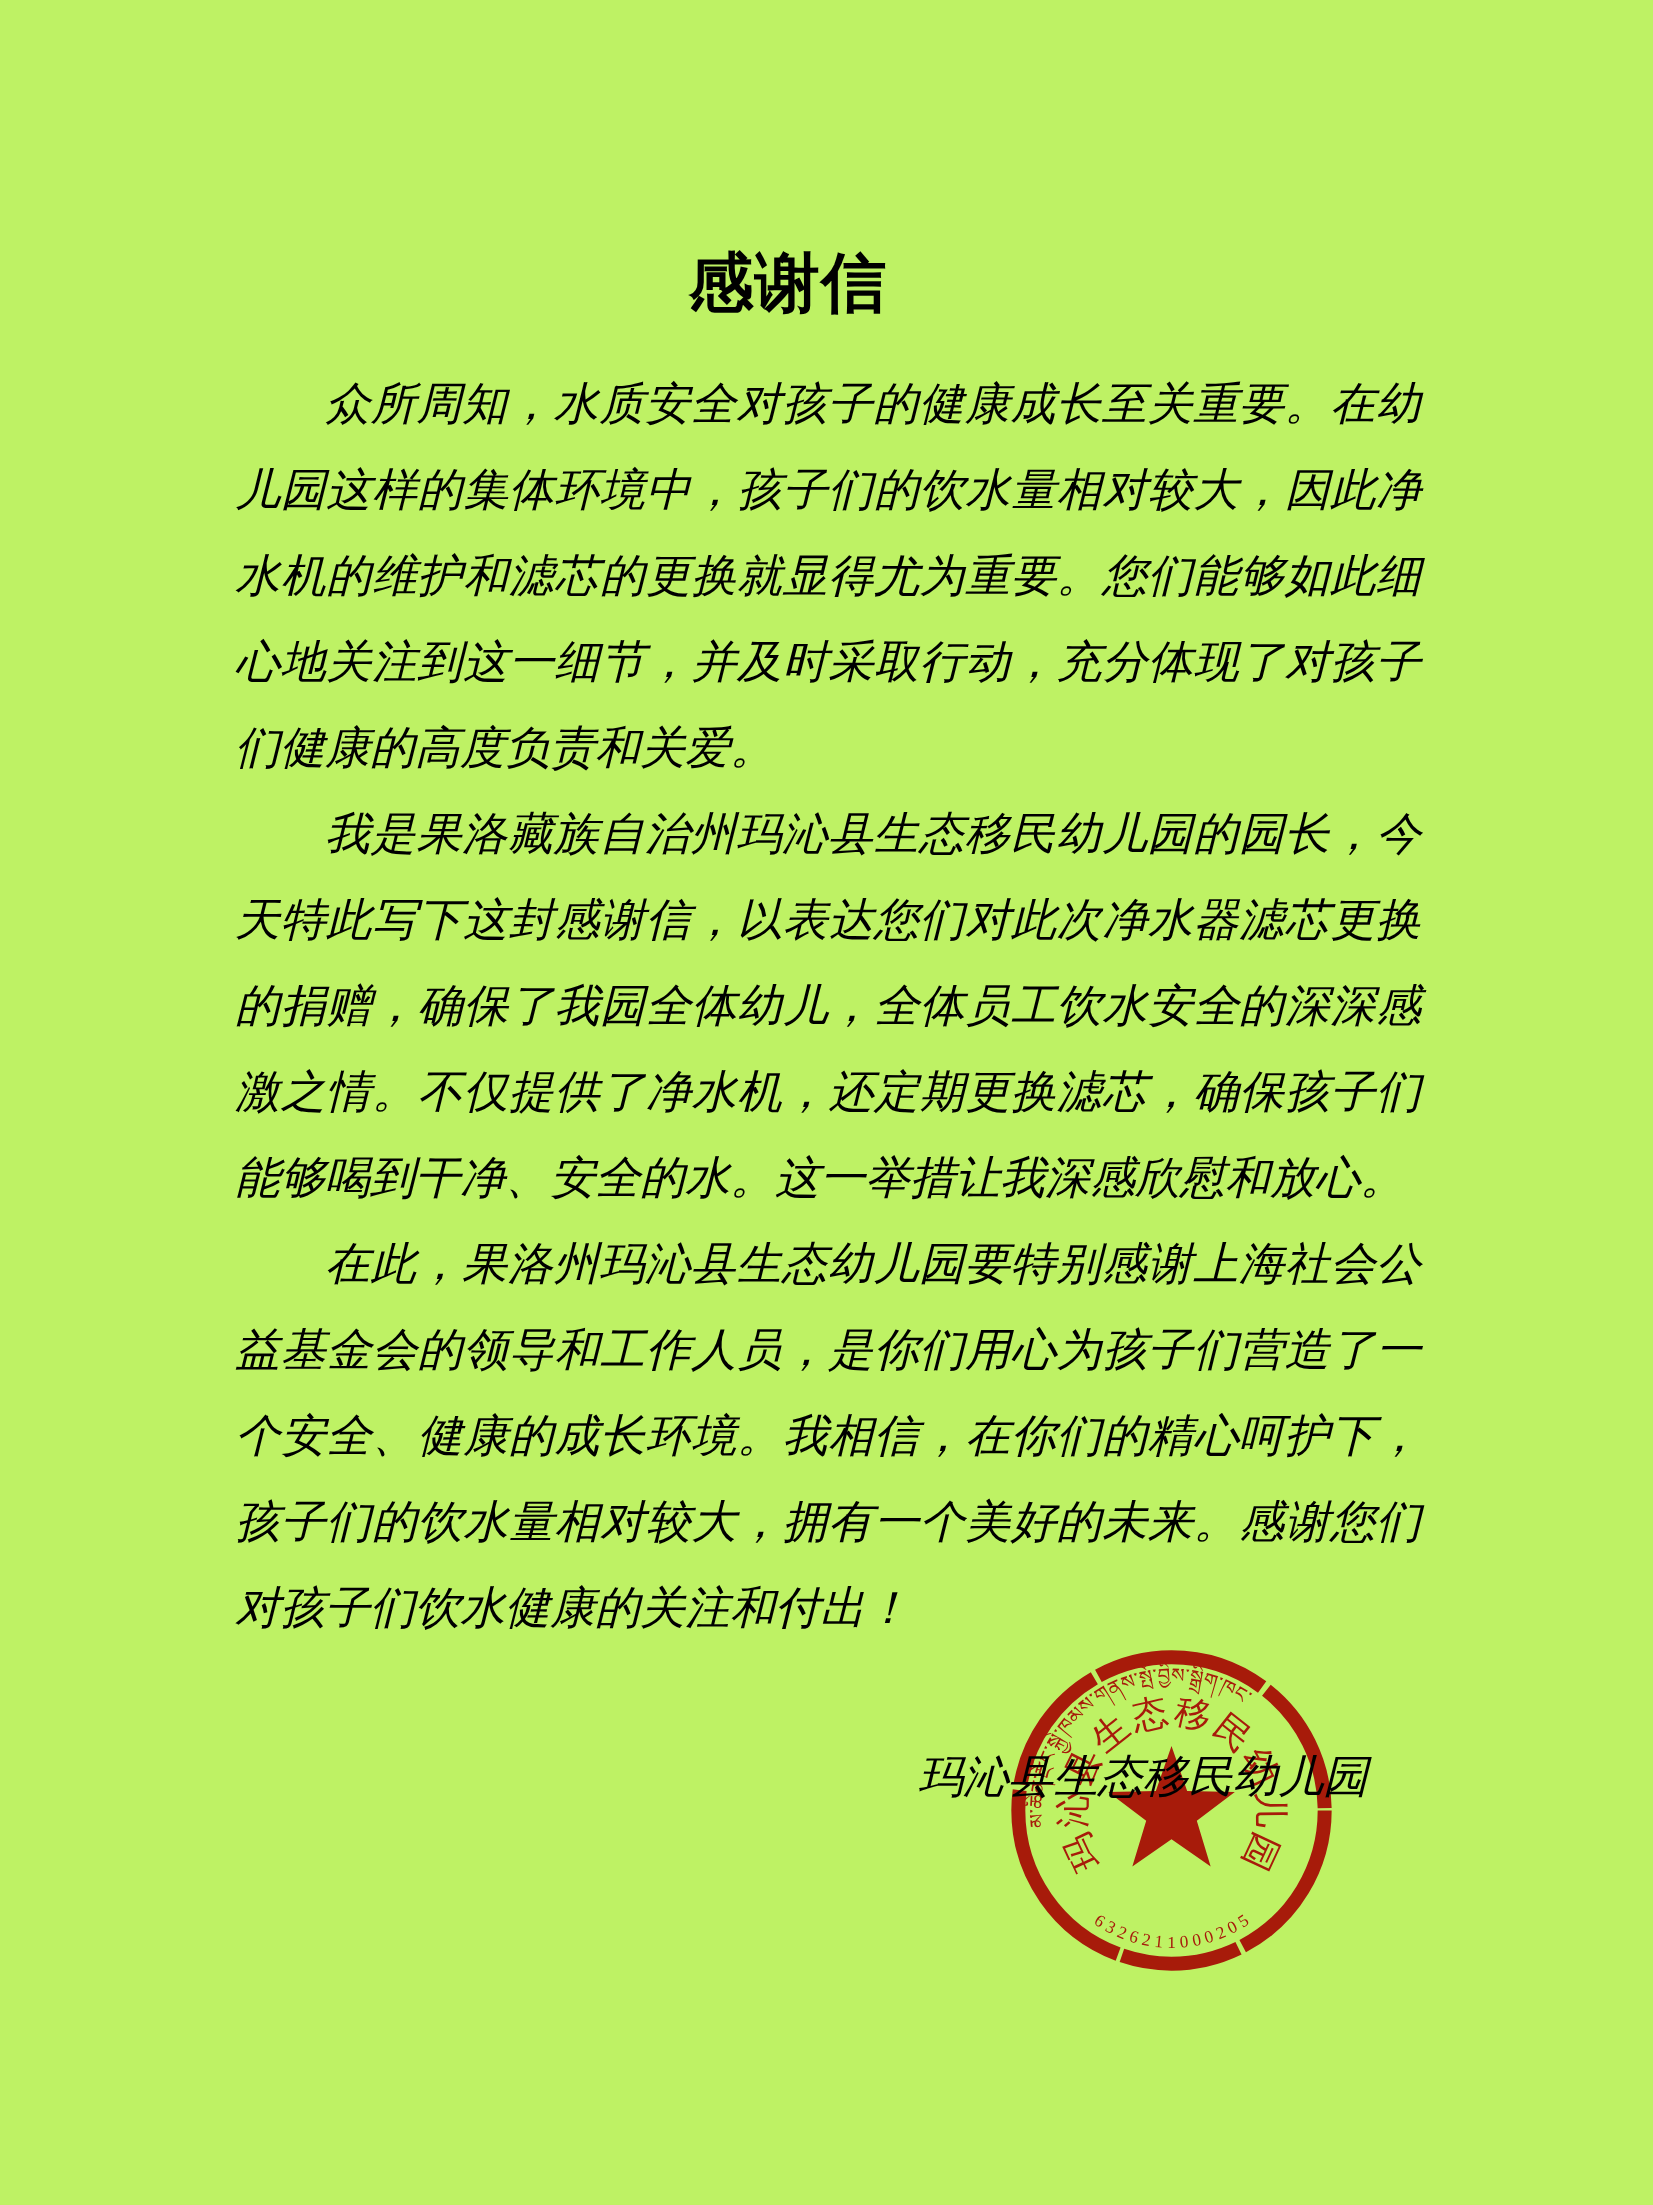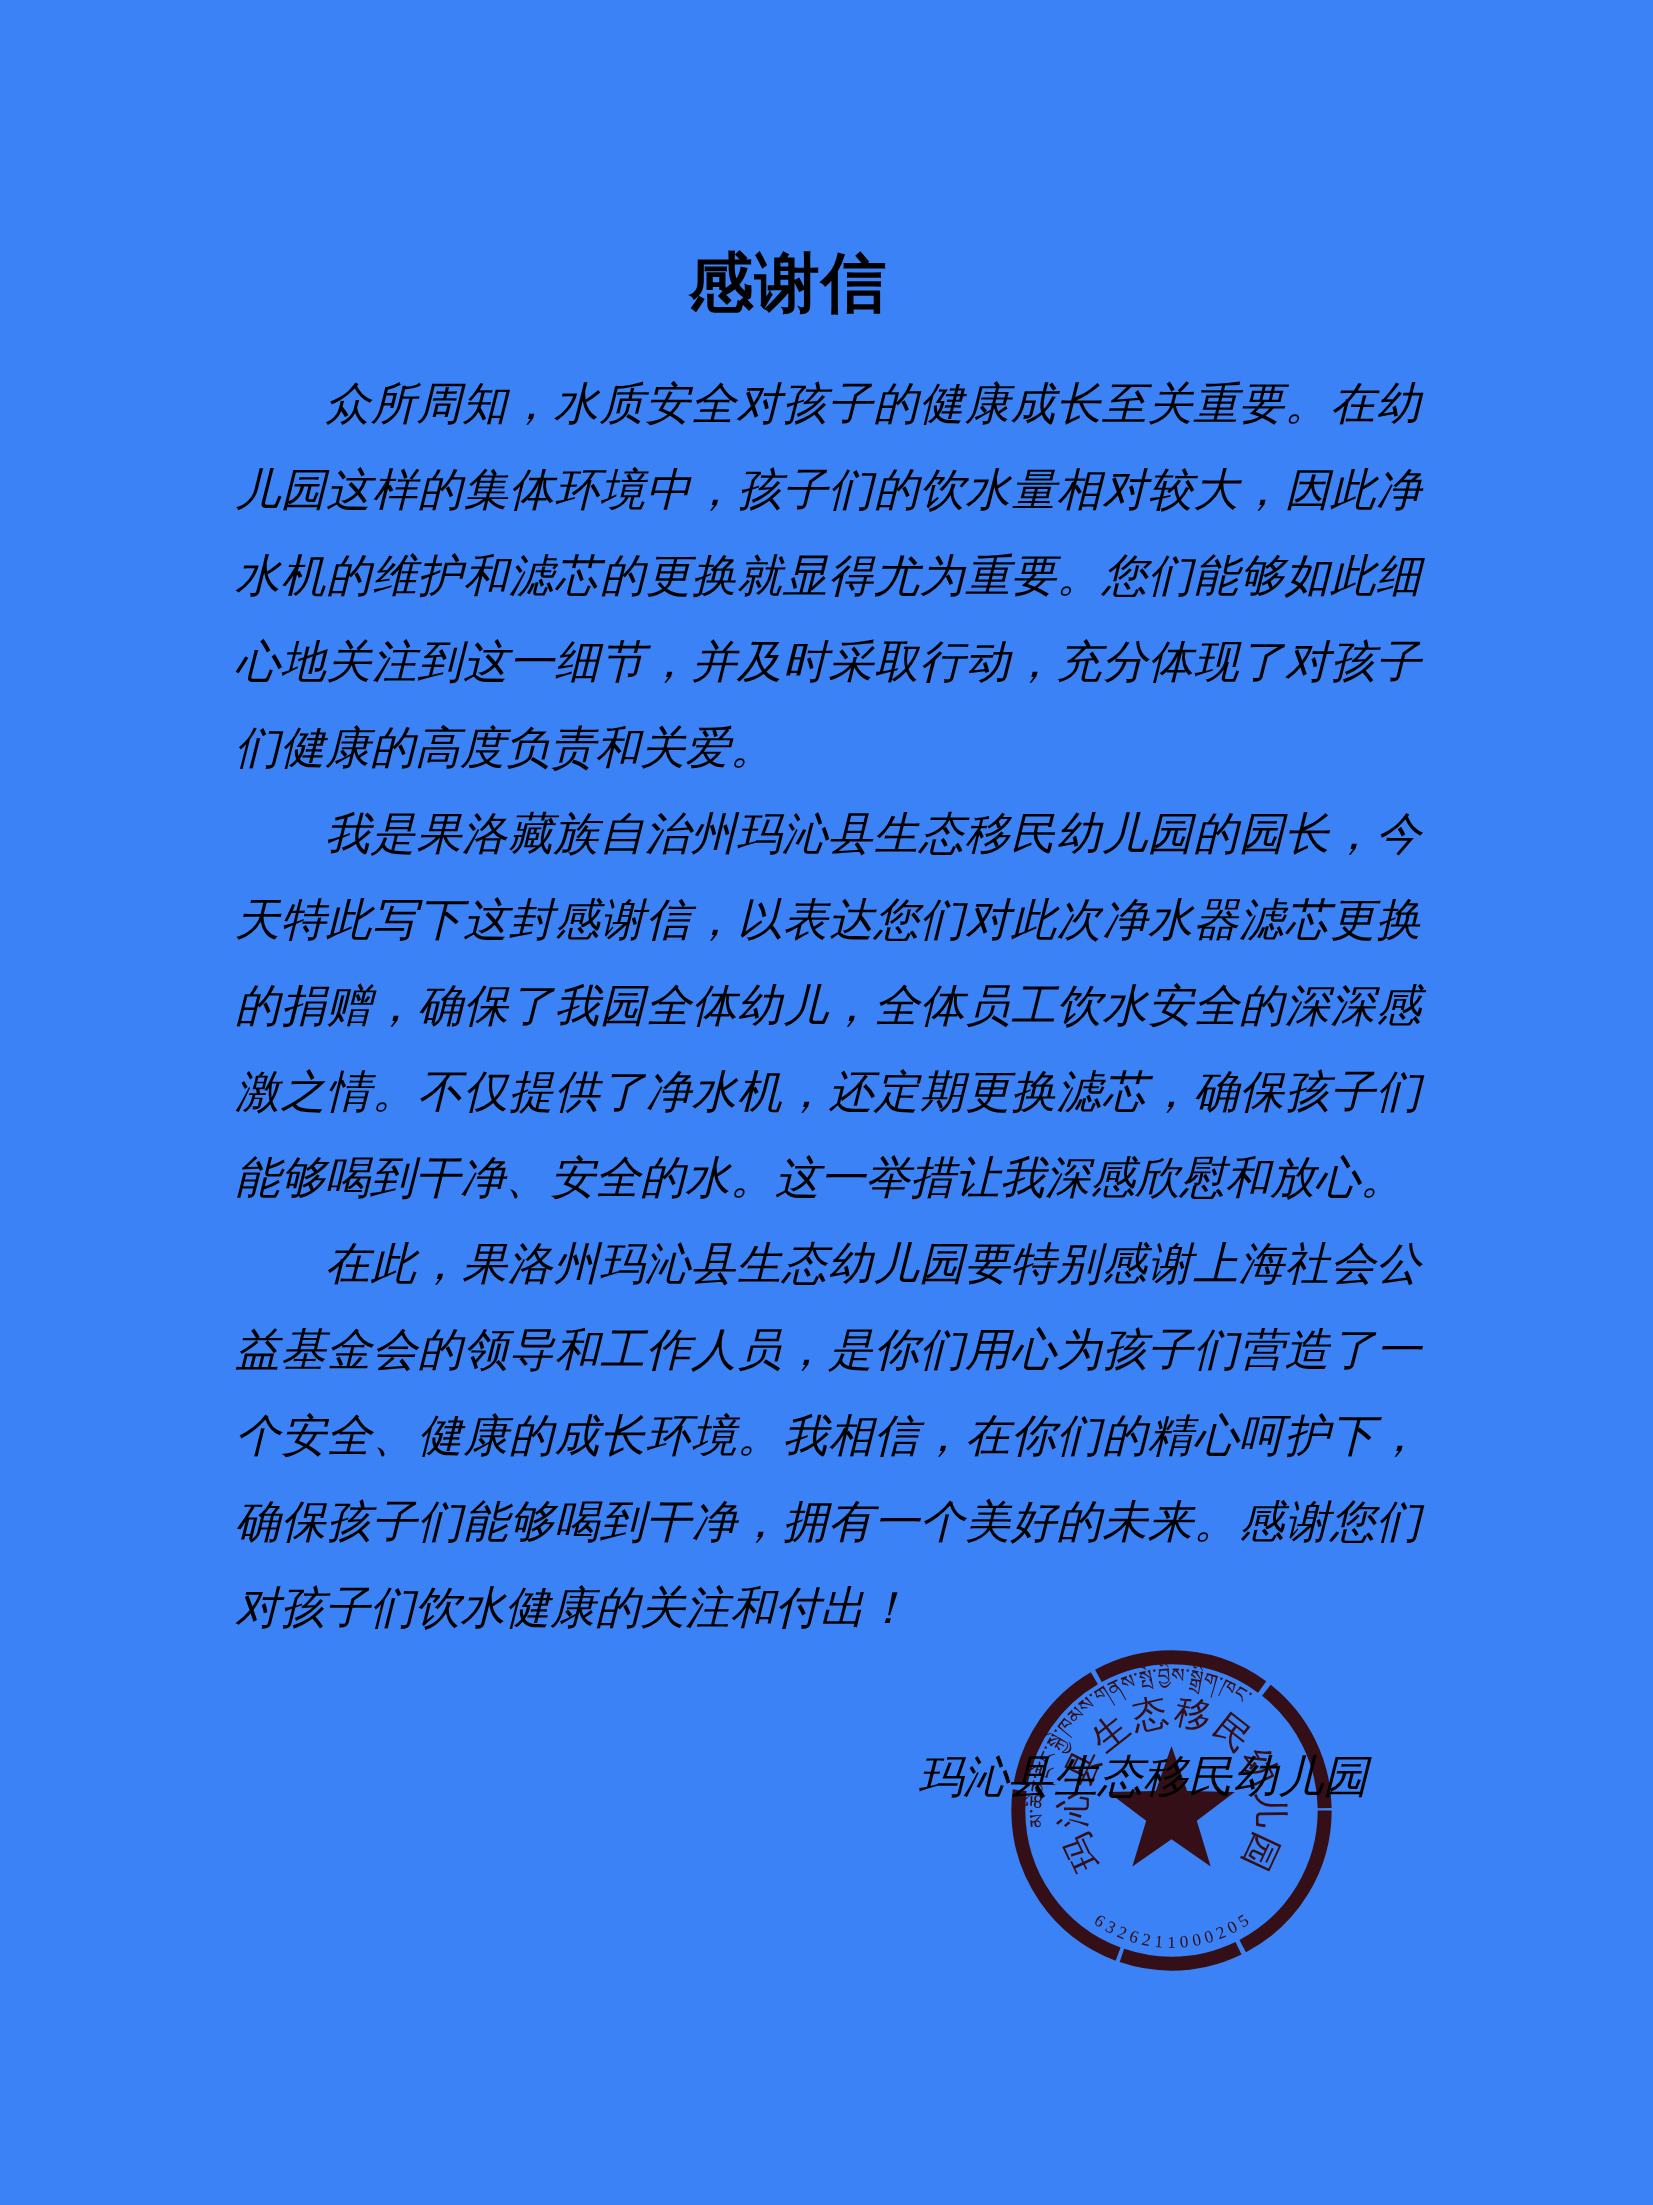--- a/index.html
+++ b/index.html
@@ -1,19 +1,19 @@
 <!DOCTYPE html>
 <html style="font-size:10.7px"><head>
 <meta charset="utf-8">
 <style>
   html,body { margin:0; padding:0; background:#888; }
   .page {
     position:relative;
     width:1654px; height:2205px;
-    background:#3b82f6;
+    background:#bef264;
     overflow:hidden;
     font-family:"Liberation Serif","DejaVu Serif",serif;
     color:#000000;
   }
   .title {
     position:absolute;
     top:239px; left:0; width:100%;
     text-align:center;
     font-size:65px;
     font-weight:bold;
@@ -54,21 +54,21 @@
 </head>
 <body>
 
 <div class="page">
 
   <div class="title">感谢信</div>
 
   <div class="content">
     <p>众所周知，水质安全对孩子的健康成长至关重要。在幼儿园这样的集体环境中，孩子们的饮水量相对较大，因此净水机的维护和滤芯的更换就显得尤为重要。您们能够如此细心地关注到这一细节，并及时采取行动，充分体现了对孩子们健康的高度负责和关爱。</p>
     <p>我是果洛藏族自治州玛沁县生态移民幼儿园的园长，今天特此写下这封感谢信，以表达您们对此次净水器滤芯更换的捐赠，确保了我园全体幼儿，全体员工饮水安全的深深感激之情。不仅提供了净水机，还定期更换滤芯，确保孩子们能够喝到干净、安全的水。这一举措让我深感欣慰和放心。</p>
-    <p>在此，果洛州玛沁县生态幼儿园要特别感谢上海社会公益基金会的领导和工作人员，是你们用心为孩子们营造了一个安全、健康的成长环境。我相信，在你们的精心呵护下，确保孩子们能够喝到干净，拥有一个美好的未来。感谢您们对孩子们饮水健康的关注和付出！</p>
+    <p>在此，果洛州玛沁县生态幼儿园要特别感谢上海社会公益基金会的领导和工作人员，是你们用心为孩子们营造了一个安全、健康的成长环境。我相信，在你们的精心呵护下，孩子们的饮水量相对较大，拥有一个美好的未来。感谢您们对孩子们饮水健康的关注和付出！</p>
   </div>
 
   <div class="sig-line">玛沁县生态移民幼儿园</div>
 
   <svg class="stamp" viewBox="0 0 500 500" xmlns="http://www.w3.org/2000/svg">
 
     <circle cx="250" cy="250" r="230" fill="none" stroke-width="21" stroke-dasharray="250 7 180 6 310 9 200 7 260 8 204 6" class="seal-stroke" stroke="#e01c18"></circle>
 
     <path id="tib-arc" d="M 61 283 A 192 192 0 1 1 439 283" fill="none"></path>
 

